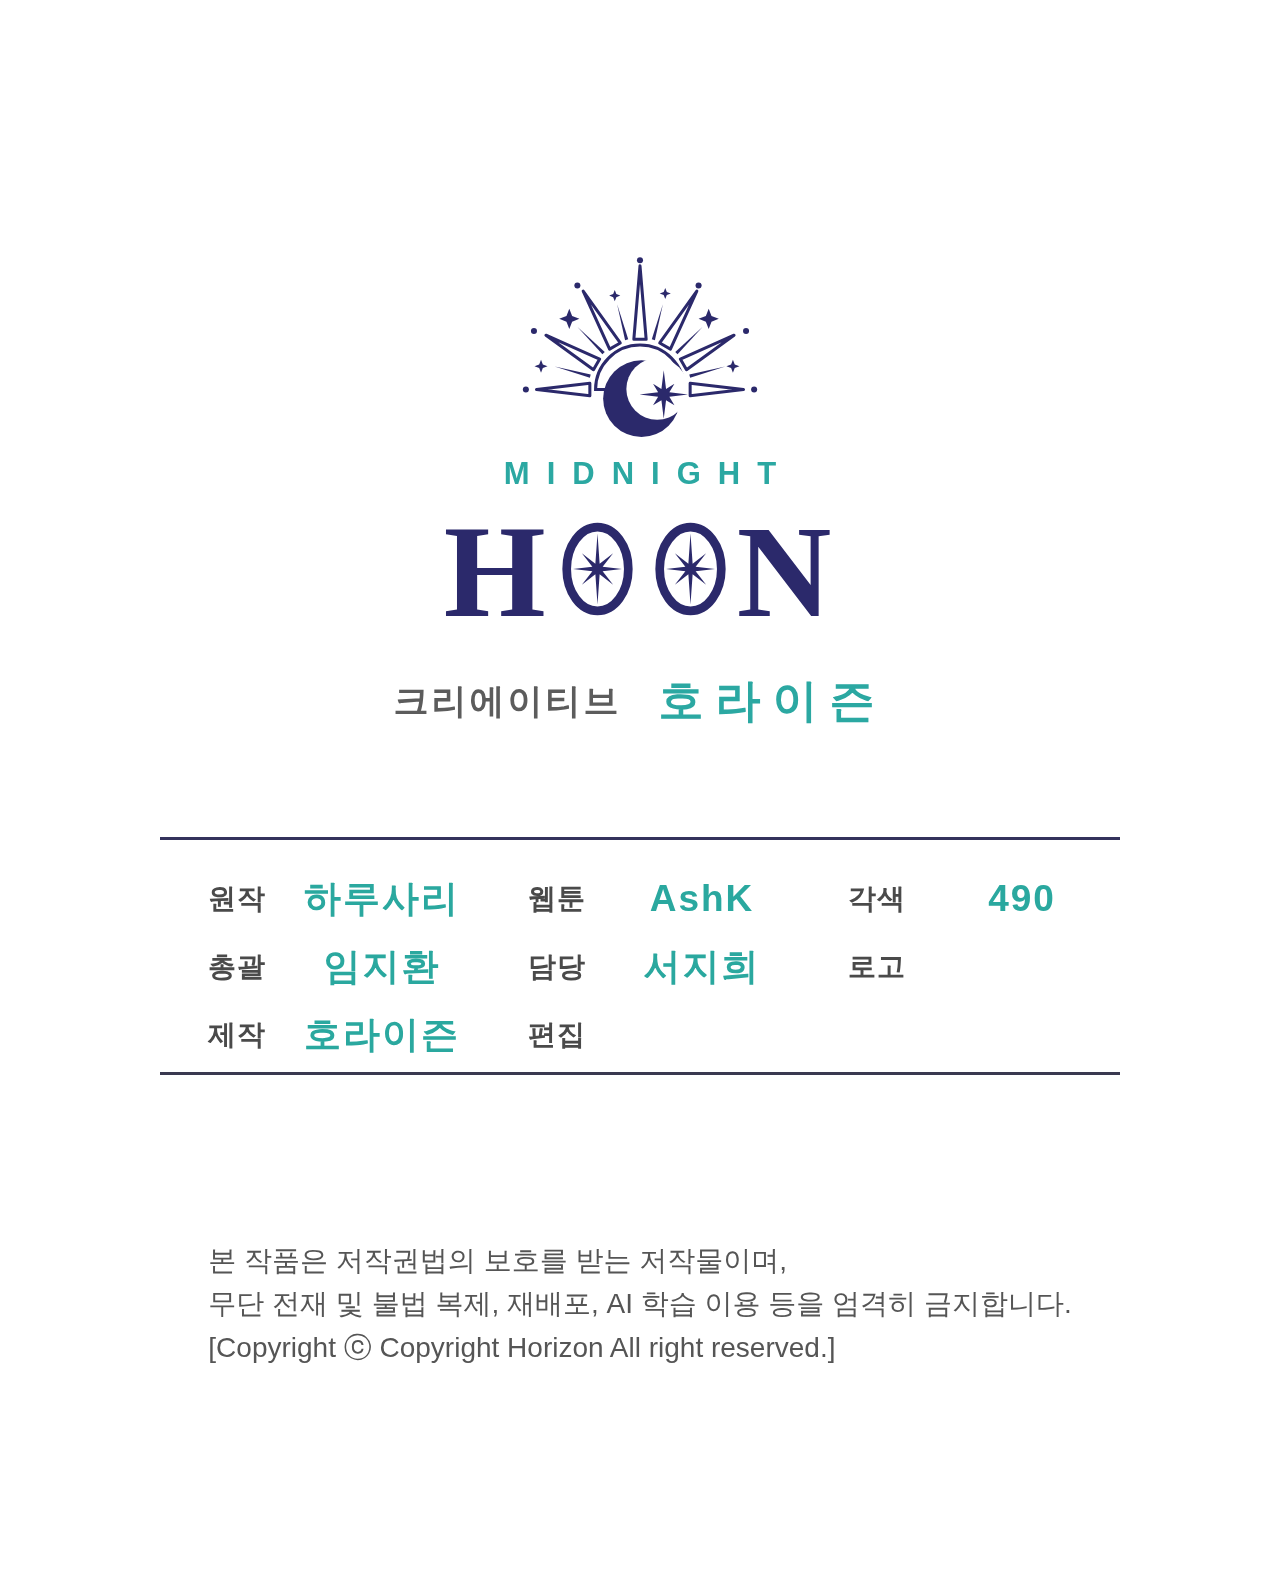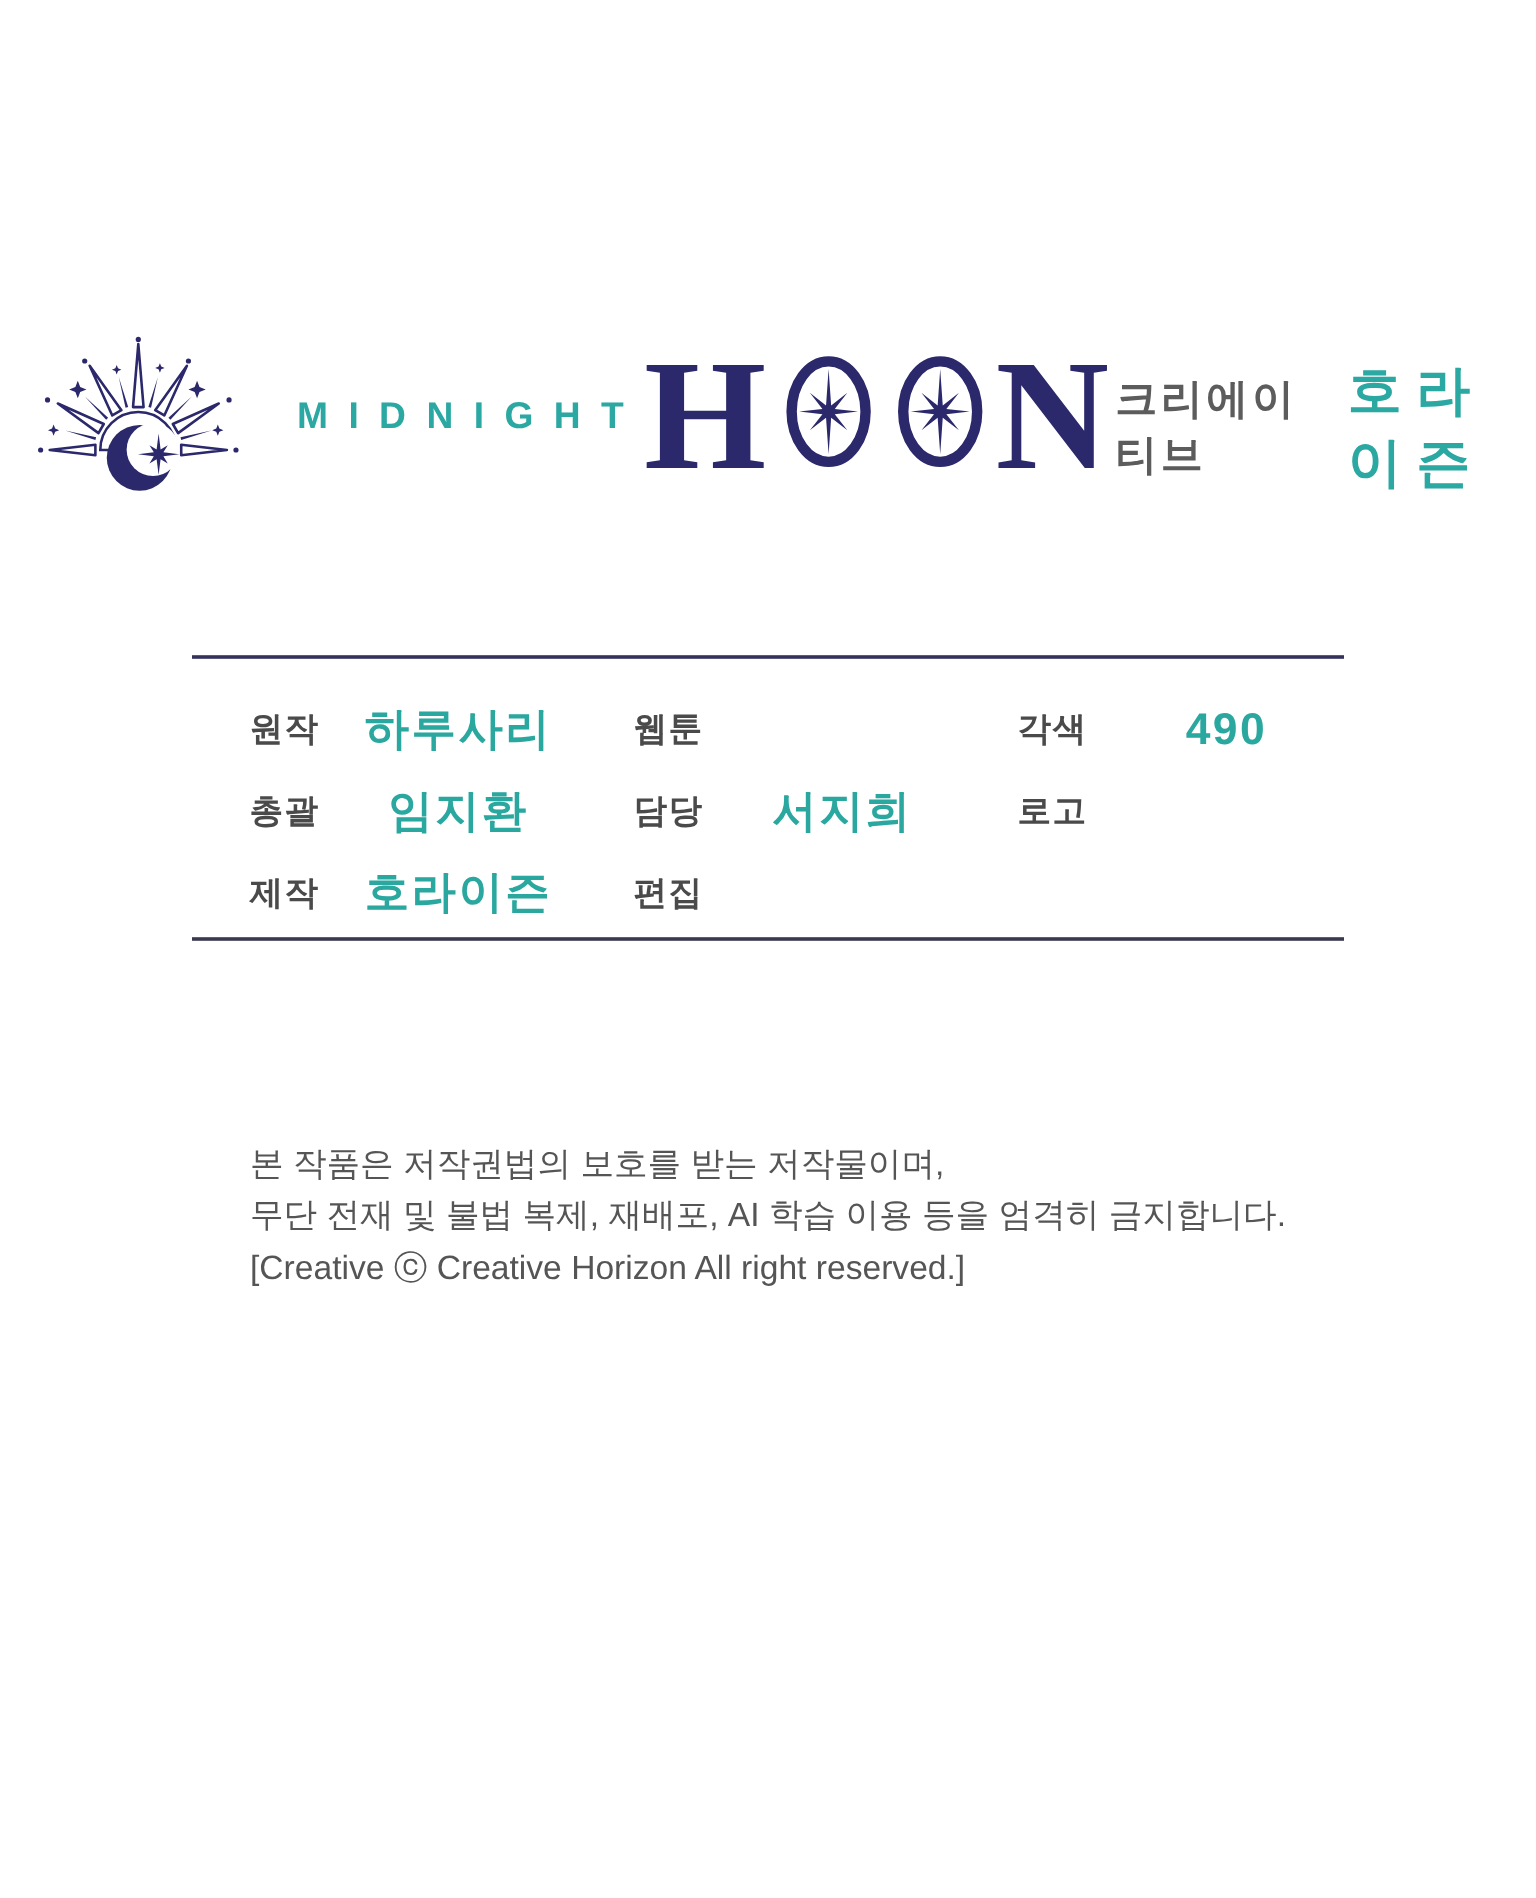--- a/index.html
+++ b/index.html
@@ -18,21 +18,21 @@
     display: flex;
     flex-direction: column;
     align-items: center;
     background: #ffffff;
   }
 
   
   .logo-wrap {
     margin-top: 238px;
     display: flex;
-    flex-direction: row;
+    flex-direction: column;
     align-items: center;
     justify-content: center;
   }
   .logo-emblem { width: 324px; height: 202px; }
 
   .brand-top {
     margin-top: 16px;
     font-size: 31px;
     font-weight: 700;
     letter-spacing: 17px;
@@ -198,20 +198,21 @@
 
   <div class="credits">
 
     <div class="credits-row">
       <div class="credit-cell">
         <span class="credit-label">원작</span>
         <span class="credit-value">하루사리</span>
       </div>
       <div class="credit-cell">
         <span class="credit-label">웹툰</span>
+        <span class="credit-value">AshK</span>
       </div>
       <div class="credit-cell">
         <span class="credit-label">각색</span>
         <span class="credit-value">490</span>
       </div>
     </div>
 
     <div class="credits-row">
       <div class="credit-cell">
         <span class="credit-label">총괄</span>
@@ -234,16 +235,16 @@
       <div class="credit-cell">
         <span class="credit-label">편집</span>
       </div>
     </div>
 
   </div>
 
   <div class="copyright">
     <div>본 작품은 저작권법의 보호를 받는 저작물이며,</div>
     <div>무단 전재 및 불법 복제, 재배포, AI 학습 이용 등을 엄격히 금지합니다.</div>
-    <div>[Creative ⓒ Creative Horizon All right reserved.]</div>
+    <div>[Copyright ⓒ Copyright Horizon All right reserved.]</div>
   </div>
 
 </div>
 
 </body></html>

